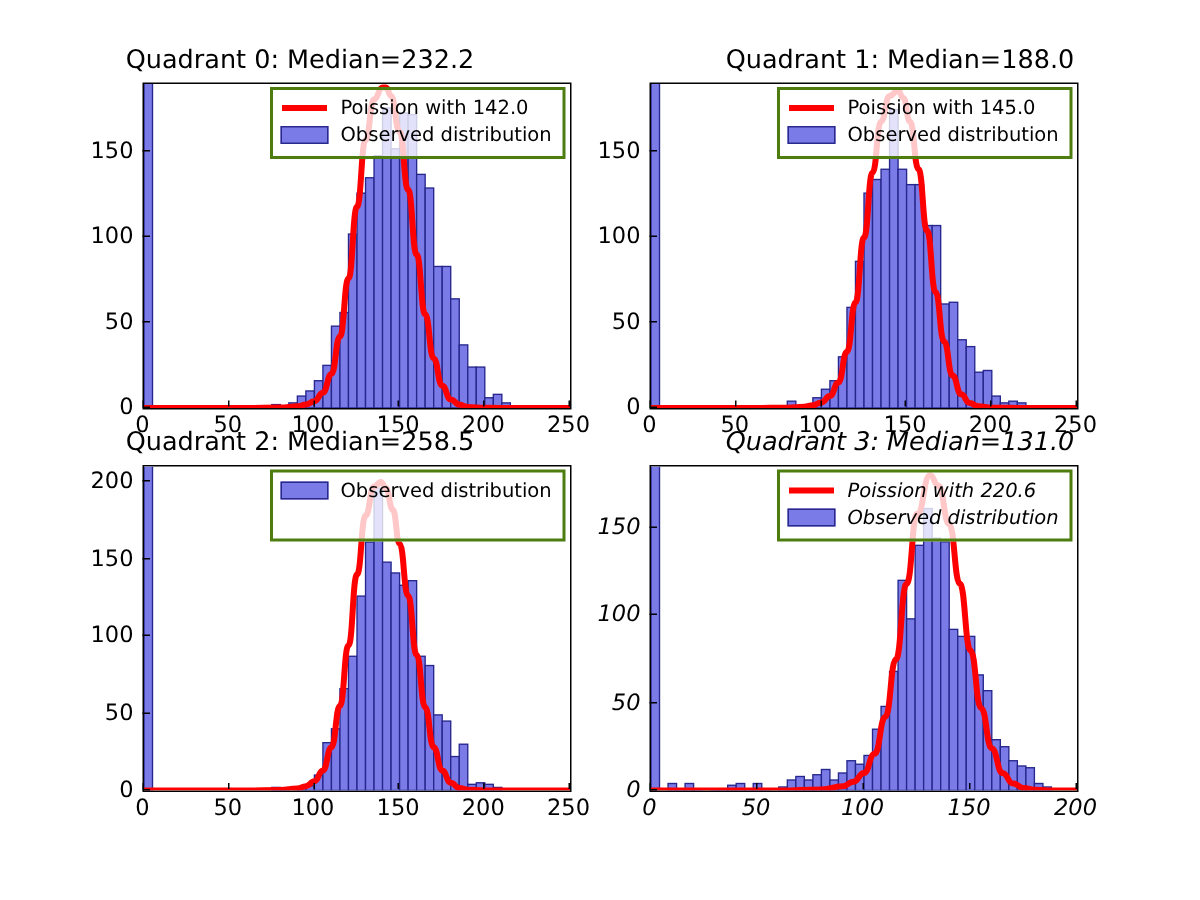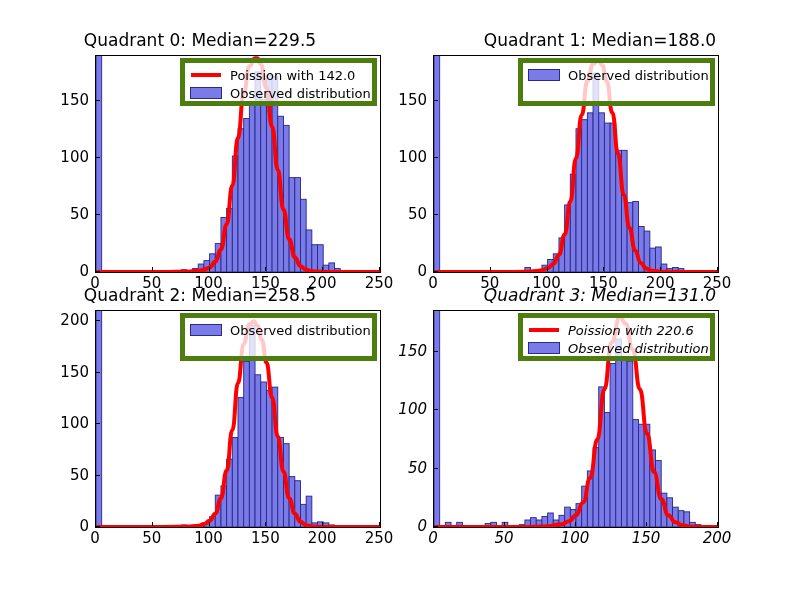--- a/index.html
+++ b/index.html
@@ -41,21 +41,21 @@
   }
   .ylab{
     position:absolute;font-size:15px;color:#000;
     text-align:right;transform:translateY(-50%);white-space:nowrap;
   }
 
   
   .legend{
     position:absolute;
     background:rgba(255,255,255,0.78);
-    border:5px solid #4d7c0f;
+    border:2px solid #4d7c0f;
     box-sizing:border-box;
     padding:3px 5px 3px 4px;
   }
   .legend-row{
     display:flex;align-items:center;
     height:18px;
   }
   .legend-key{
     width:34px;height:14px;margin-right:7px;
     flex:0 0 34px;position:relative;
@@ -70,21 +70,21 @@
   }
   .legend-text{font-size:13px;color:#000;white-space:nowrap;}
 </style>
 </head>
 <body>
 
 <div id="root">
 
 
   <div class="panel" style="left:0px;top:30px;width:400px;height:270px;">
-    <div class="panel-title" style="top:0px;">Quadrant 0: Median=229.5</div>
+    <div class="panel-title" style="top:0px;">Quadrant 0: Median=232.2</div>
     <div class="plot" id="plot0" style="left:95px;top:25px;width:286px;height:218px;">
         <svg width="284" height="216">
           <g>
             <rect x="0" y="-40" width="5.68" height="256" fill="#7b7be8" stroke="#26268c" stroke-width="0.9"></rect>
             <rect x="85.2" y="213.7263157894737" width="5.679999999999993" height="2.273684210526312" fill="#7b7be8" stroke="#26268c" stroke-width="0.9"></rect>
             <rect x="90.88" y="214.86315789473684" width="5.680000000000007" height="1.136842105263156" fill="#7b7be8" stroke="#26268c" stroke-width="0.9"></rect>
             <rect x="96.56" y="212.58947368421053" width="5.679999999999993" height="3.4105263157894683" fill="#7b7be8" stroke="#26268c" stroke-width="0.9"></rect>
             <rect x="102.24" y="208.0421052631579" width="5.680000000000007" height="7.957894736842093" fill="#7b7be8" stroke="#26268c" stroke-width="0.9"></rect>
             <rect x="107.92" y="204.6315789473684" width="5.680000000000007" height="11.36842105263159" fill="#7b7be8" stroke="#26268c" stroke-width="0.9"></rect>
             <rect x="113.60000000000001" y="197.81052631578947" width="5.679999999999993" height="18.189473684210526" fill="#7b7be8" stroke="#26268c" stroke-width="0.9"></rect>
@@ -185,20 +185,26 @@
             <rect x="227.20000000000002" y="208.0421052631579" width="5.679999999999978" height="7.957894736842093" fill="#7b7be8" stroke="#26268c" stroke-width="0.9"></rect>
             <rect x="232.88" y="212.58947368421053" width="5.680000000000007" height="3.4105263157894683" fill="#7b7be8" stroke="#26268c" stroke-width="0.9"></rect>
             <rect x="238.56" y="211.45263157894738" width="5.680000000000007" height="4.547368421052624" fill="#7b7be8" stroke="#26268c" stroke-width="0.9"></rect>
             <rect x="244.24" y="212.58947368421053" width="5.679999999999978" height="3.4105263157894683" fill="#7b7be8" stroke="#26268c" stroke-width="0.9"></rect>
             <rect x="249.92" y="214.86315789473684" width="5.680000000000007" height="1.136842105263156" fill="#7b7be8" stroke="#26268c" stroke-width="0.9"></rect>
           </g>
           <path d="M0.00,216.00 C11.36,216.00 11.36,216.00 22.72,216.00 C34.08,216.00 34.08,216.00 45.44,216.00 C56.80,216.00 56.80,216.00 68.16,216.00 C79.52,216.00 79.52,215.77 90.88,215.77 C96.56,215.77 96.56,215.09 102.24,215.09 C105.08,215.09 105.08,214.18 107.92,214.18 C110.76,214.18 110.76,212.25 113.60,212.25 C116.44,212.25 116.44,208.04 119.28,208.04 C122.12,208.04 122.12,198.95 124.96,198.95 C127.80,198.95 127.80,178.48 130.64,178.48 C133.48,178.48 133.48,145.52 136.32,145.52 C139.16,145.52 139.16,102.32 142.00,102.32 C144.84,102.32 144.84,59.12 147.68,59.12 C150.52,59.12 150.52,25.01 153.36,25.01 C156.20,25.01 156.20,7.96 159.04,7.96 C161.88,7.96 161.88,4.55 164.72,4.55 C166.42,4.55 166.42,9.09 168.13,9.09 C170.40,9.09 170.40,25.01 172.67,25.01 C175.51,25.01 175.51,56.84 178.35,56.84 C181.19,56.84 181.19,97.77 184.03,97.77 C186.87,97.77 186.87,138.69 189.71,138.69 C192.55,138.69 192.55,171.66 195.39,171.66 C198.23,171.66 198.23,194.40 201.07,194.40 C203.91,194.40 203.91,206.91 206.75,206.91 C209.59,206.91 209.59,212.59 212.43,212.59 C215.27,212.59 215.27,214.86 218.11,214.86 C222.66,214.86 222.66,215.77 227.20,215.77 C238.56,215.77 238.56,216.00 249.92,216.00 C266.96,216.00 266.96,216.00 284.00,216.00" fill="none" stroke="#ff0000" stroke-width="4" stroke-linecap="round" stroke-linejoin="round"></path>
         </svg>
       </div>
     <div class="legend" id="legend1" style="left:118px;top:28px;width:197px;height:48px;">
+      <div class="legend-row">
+        <span class="legend-key">
+            <span class="key-line"></span>
+          </span>
+        <span class="legend-text">Poission with 145.0</span>
+      </div>
       <div class="legend-row">
         <span class="legend-key">
             <span class="key-patch"></span>
           </span>
         <span class="legend-text">Observed distribution</span>
       </div>
     </div>
   <div class="tick-h" style="left: 33px; top: 237px; height: 4px;"></div>
       <div class="xlab" style="left: 33px; top: 244px;">0</div>
       <div class="tick-h" style="left: 89.8px; top: 237px; height: 4px;"></div>

